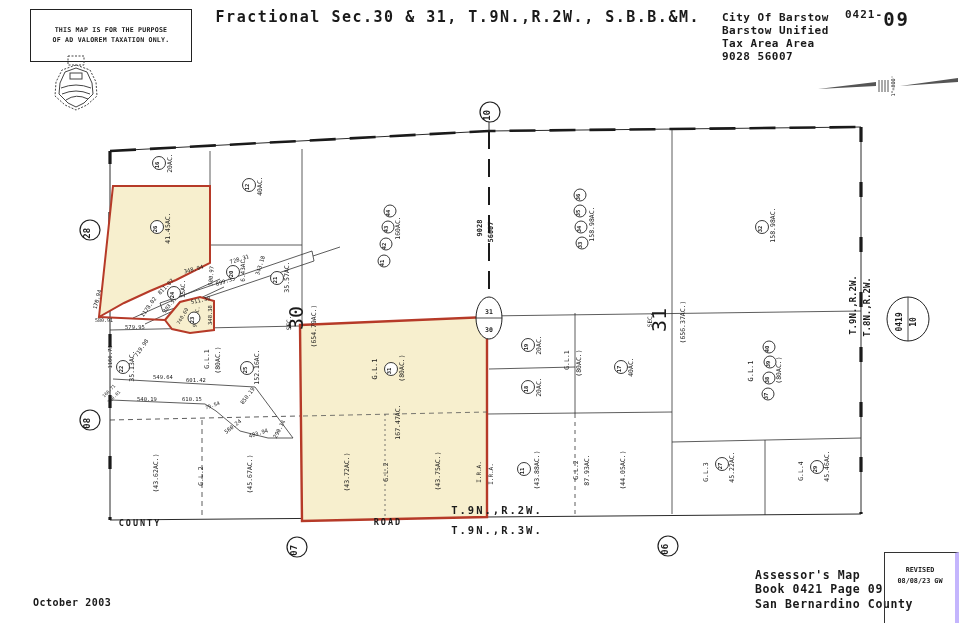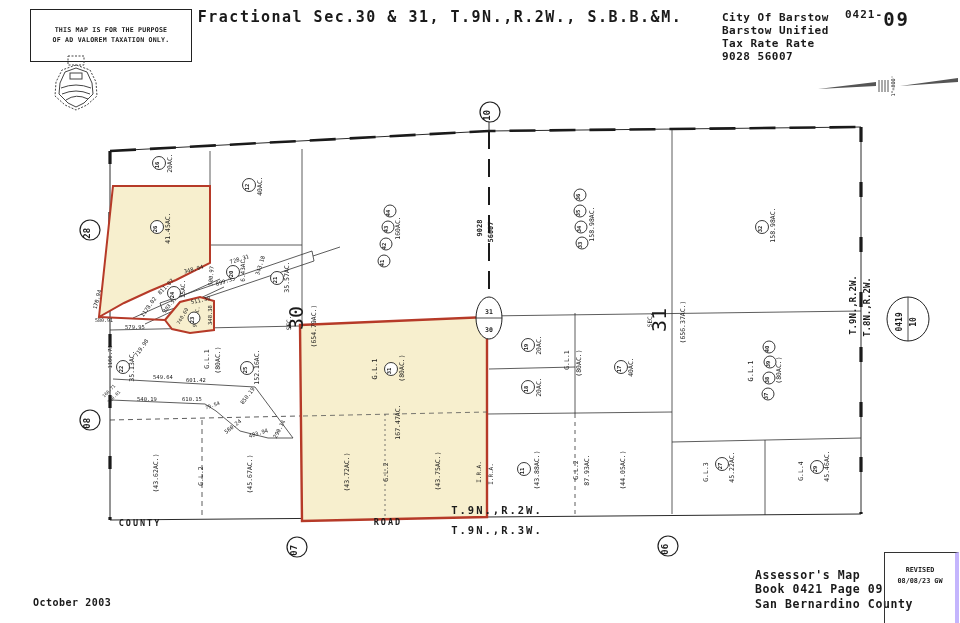--- a/index.html
+++ b/index.html
@@ -7,21 +7,21 @@
     width:960px;height:623px;background:#ffffff;position:relative;overflow:hidden;
     font-family:"DejaVu Sans Mono","Liberation Mono",monospace;color:#1a1a1a;
   }
   .abs{position:absolute;}
   
   #disclaimer{
     left:30px;top:9px;width:152px;border:1px solid #222;padding:16px 4px;
     font-size:6.6px;font-weight:bold;line-height:1.45;letter-spacing:.2px;text-align:center;
   }
   #map-title{
-    left:180px;top:8px;width:520px;text-align:center;
+    left:180px;top:8px;width:520px;text-align:right;
     font-size:15px;font-weight:bold;letter-spacing:1.5px;white-space:nowrap;
   }
   #agency{
     left:722px;top:12px;font-size:11px;font-weight:bold;line-height:1.18;letter-spacing:.5px;
   }
   #pageref{left:845px;top:8px;white-space:nowrap;}
   #pageref .pre{font-size:11px;font-weight:bold;letter-spacing:1px;vertical-align:top;}
   #pageref .num{font-size:19px;font-weight:bold;letter-spacing:2px;}
   
   #mapdate{left:33px;top:597px;font-size:10px;font-weight:bold;letter-spacing:.5px;}
@@ -39,21 +39,21 @@
 <div id="disclaimer" class="abs">
   <div>THIS MAP IS FOR THE PURPOSE</div>
   <div>OF AD VALOREM TAXATION ONLY.</div>
 </div>
 
 <div id="map-title" class="abs">Fractional Sec.30 &amp; 31, T.9N.,R.2W., S.B.B.&amp;M.</div>
 
 <div id="agency" class="abs">
   <div>City Of Barstow</div>
   <div>Barstow Unified</div>
-  <div>Tax Rate Rate</div>
+  <div>Tax Area Area</div>
   <div>9028 56007</div>
 </div>
 
 <div id="pageref" class="abs">
   <span class="pre">0421-</span><span class="num">09</span>
 </div>
 
 <svg id="map-svg" class="abs" style="left:0;top:0" width="960" height="623" viewBox="0 0 960 623">
 
   <g stroke="#444" fill="none" stroke-width="1">

